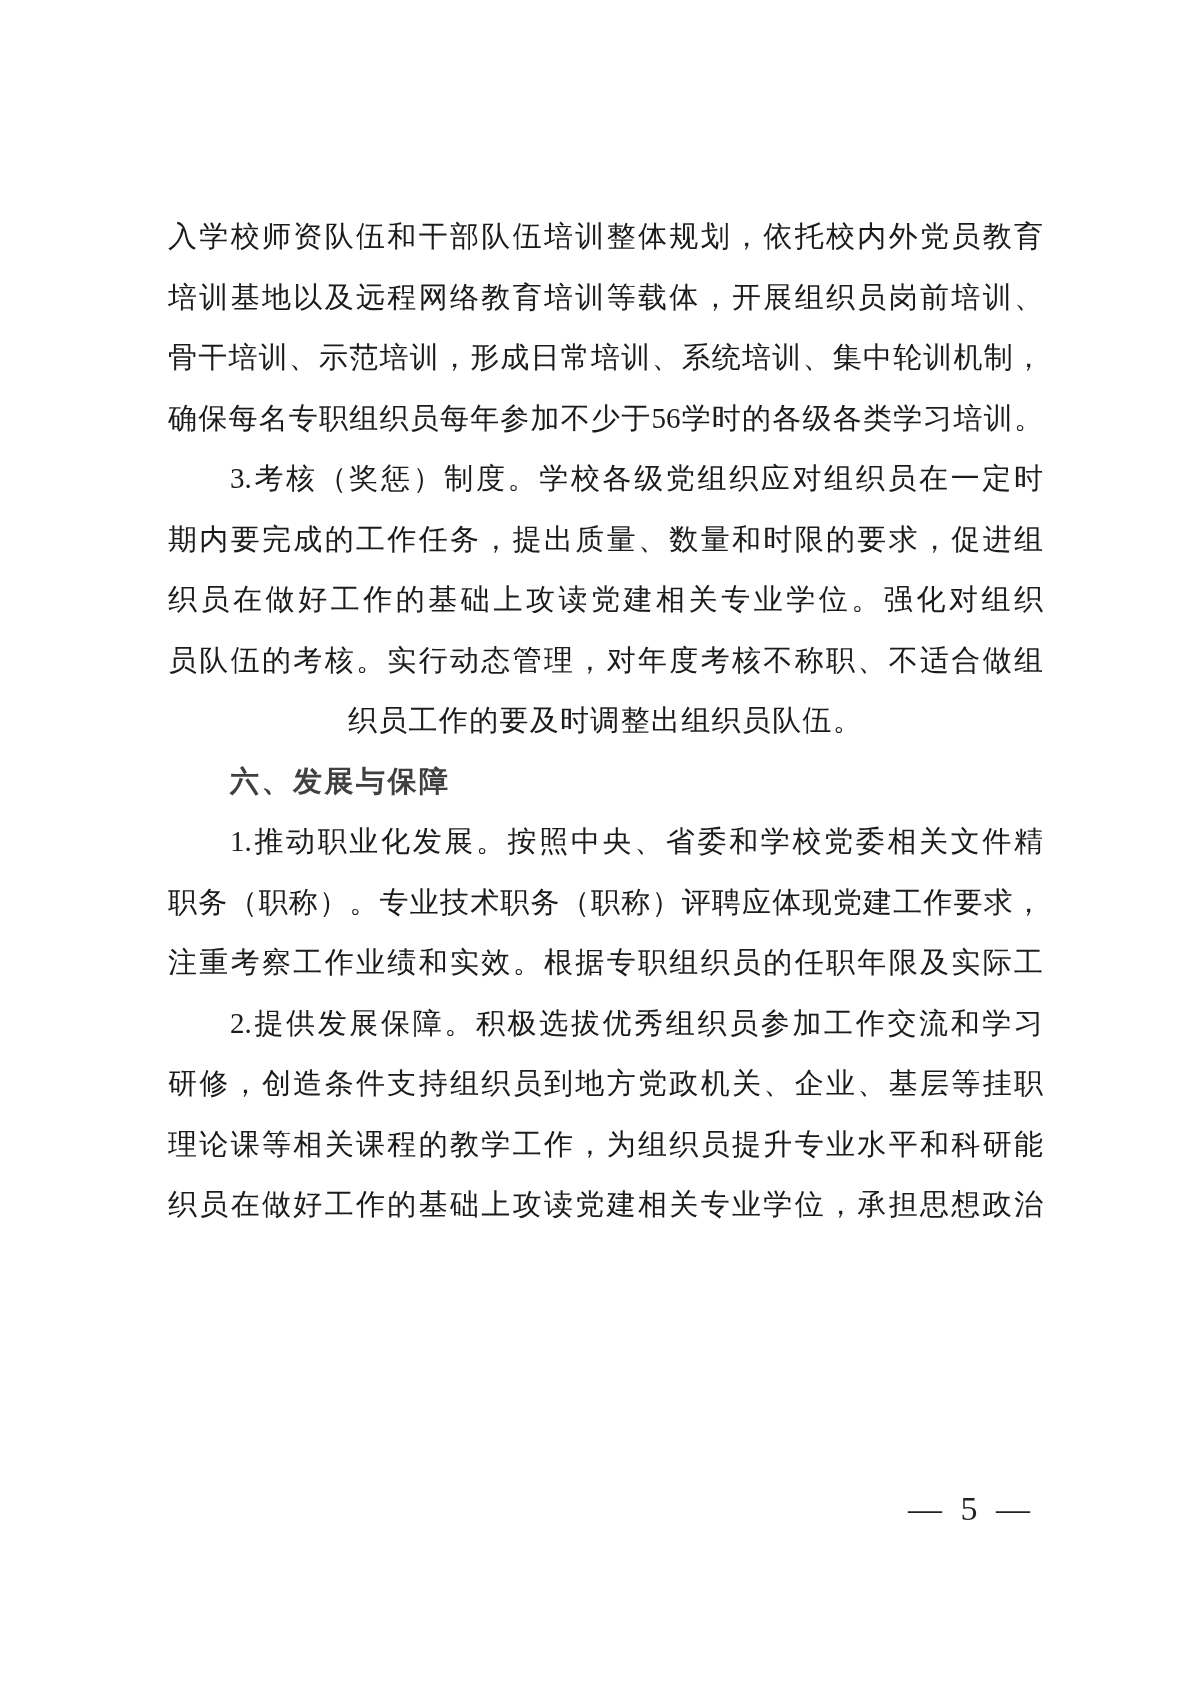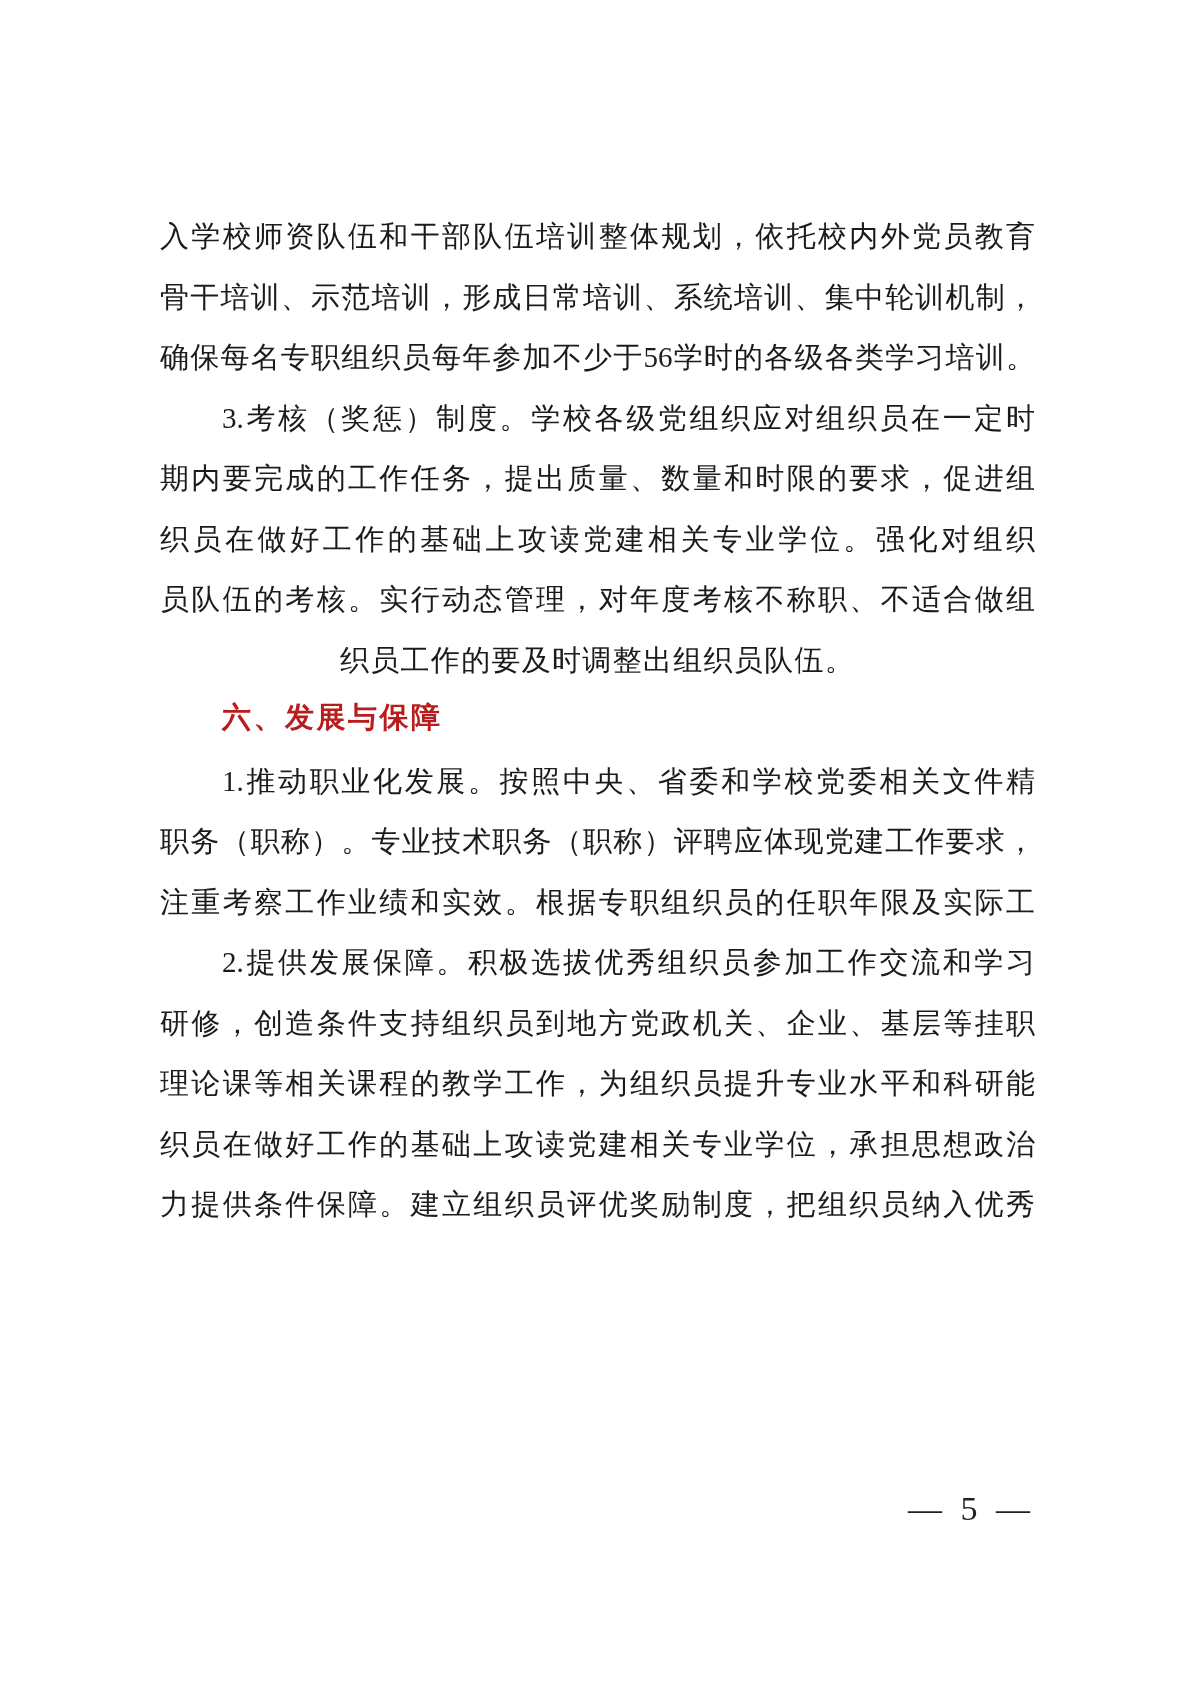--- a/index.html
+++ b/index.html
@@ -9,21 +9,21 @@
   }
   .page {
     position: relative;
     width: 1190px;
     height: 1683px;
     background: #ffffff;
     overflow: hidden;
   }
   .text-block {
     position: absolute;
-    left: 160px;
+    left: 168px;
     top: 206px;
     width: 875px;
   }
   .line {
     height: 60.5px;
     line-height: 60.5px;
     font-size: 29px;
     color: #1b1b1b;
     white-space: normal;
     overflow: hidden;
@@ -33,53 +33,53 @@
     text-align-last: justify;
   }
   .end {
     text-align: center;
     letter-spacing: 1.3px;
   }
   .indent {
     padding-left: 62px;
   }
   .heading {
-    font-family: Liberation Mono, monospace;
+    font-family: Liberation Serif, serif;
     font-weight: bold;
     letter-spacing: 2.5px;
-    color: #b91c1c;
+    color: #404040;
   }
   .footer {
     position: absolute;
     top: 1490px;
     left: 908px;
     font-size: 34px;
     color: #222222;
     letter-spacing: 5px;
     font-family: "Liberation Serif", "DejaVu Serif", serif;
   }
 </style>
 </head>
 <body>
 
 <div class="page">
   <main class="text-block">
     <div class="line fill">入学校师资队伍和干部队伍培训整体规划，依托校内外党员教育</div>
+    <div class="line fill">培训基地以及远程网络教育培训等载体，开展组织员岗前培训、</div>
     <div class="line fill">骨干培训、示范培训，形成日常培训、系统培训、集中轮训机制，</div>
     <div class="line fill">确保每名专职组织员每年参加不少于56学时的各级各类学习培训。</div>
     <div class="line fill indent">3.考核（奖惩）制度。学校各级党组织应对组织员在一定时</div>
     <div class="line fill">期内要完成的工作任务，提出质量、数量和时限的要求，促进组</div>
     <div class="line fill">织员在做好工作的基础上攻读党建相关专业学位。强化对组织</div>
     <div class="line fill">员队伍的考核。实行动态管理，对年度考核不称职、不适合做组</div>
     <div class="line end">织员工作的要及时调整出组织员队伍。</div>
     <div class="line heading indent">六、发展与保障</div>
     <div class="line fill indent">1.推动职业化发展。按照中央、省委和学校党委相关文件精</div>
     <div class="line fill">职务（职称）。专业技术职务（职称）评聘应体现党建工作要求，</div>
     <div class="line fill">注重考察工作业绩和实效。根据专职组织员的任职年限及实际工</div>
     <div class="line fill indent">2.提供发展保障。积极选拔优秀组织员参加工作交流和学习</div>
     <div class="line fill">研修，创造条件支持组织员到地方党政机关、企业、基层等挂职</div>
     <div class="line fill">理论课等相关课程的教学工作，为组织员提升专业水平和科研能</div>
     <div class="line fill">织员在做好工作的基础上攻读党建相关专业学位，承担思想政治</div>
-    <div class="line fill">力提供条件保障。建立组织员评优奖励制度，把组织员纳入优秀</div>
   </main>
 
   <div class="footer">— 5 —</div>
 </div>
 
 </body></html>

